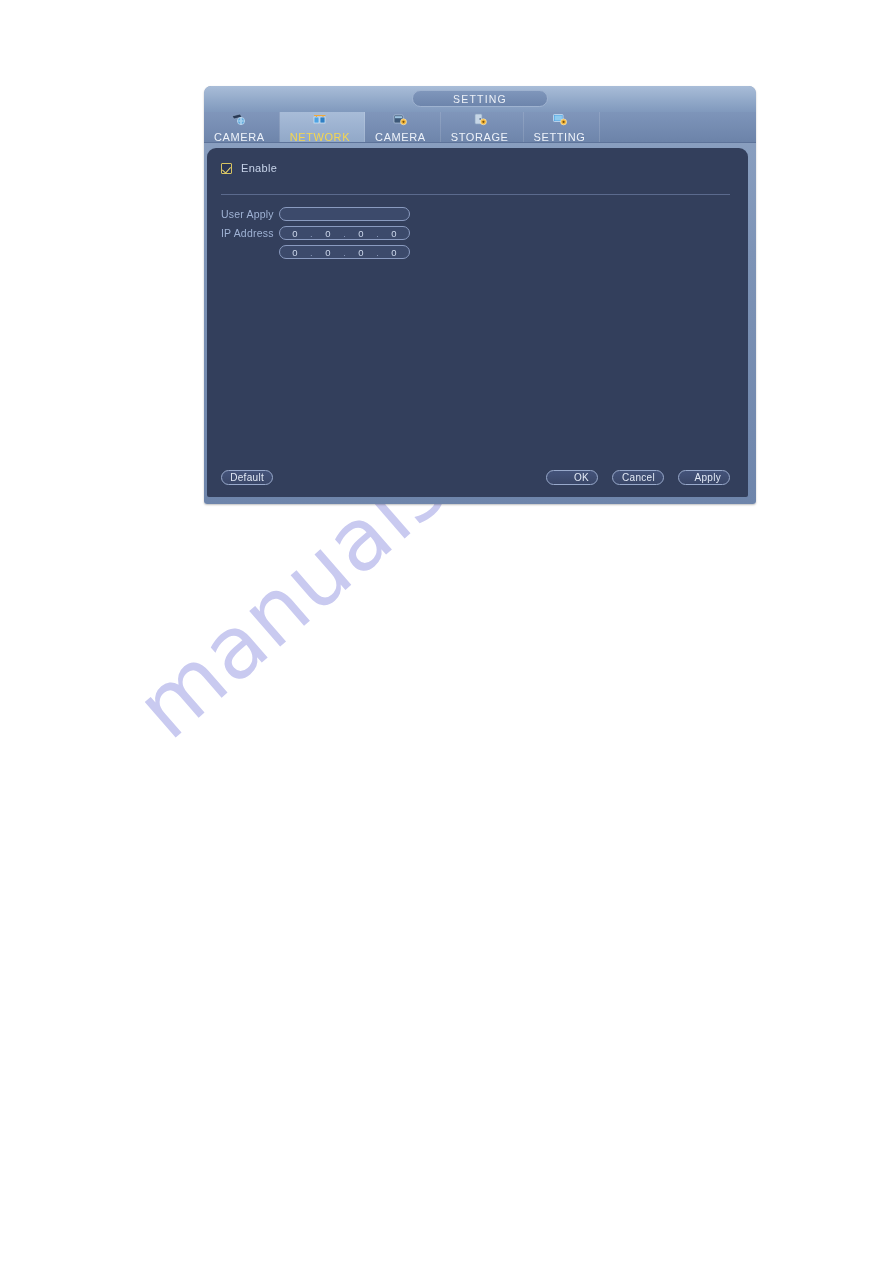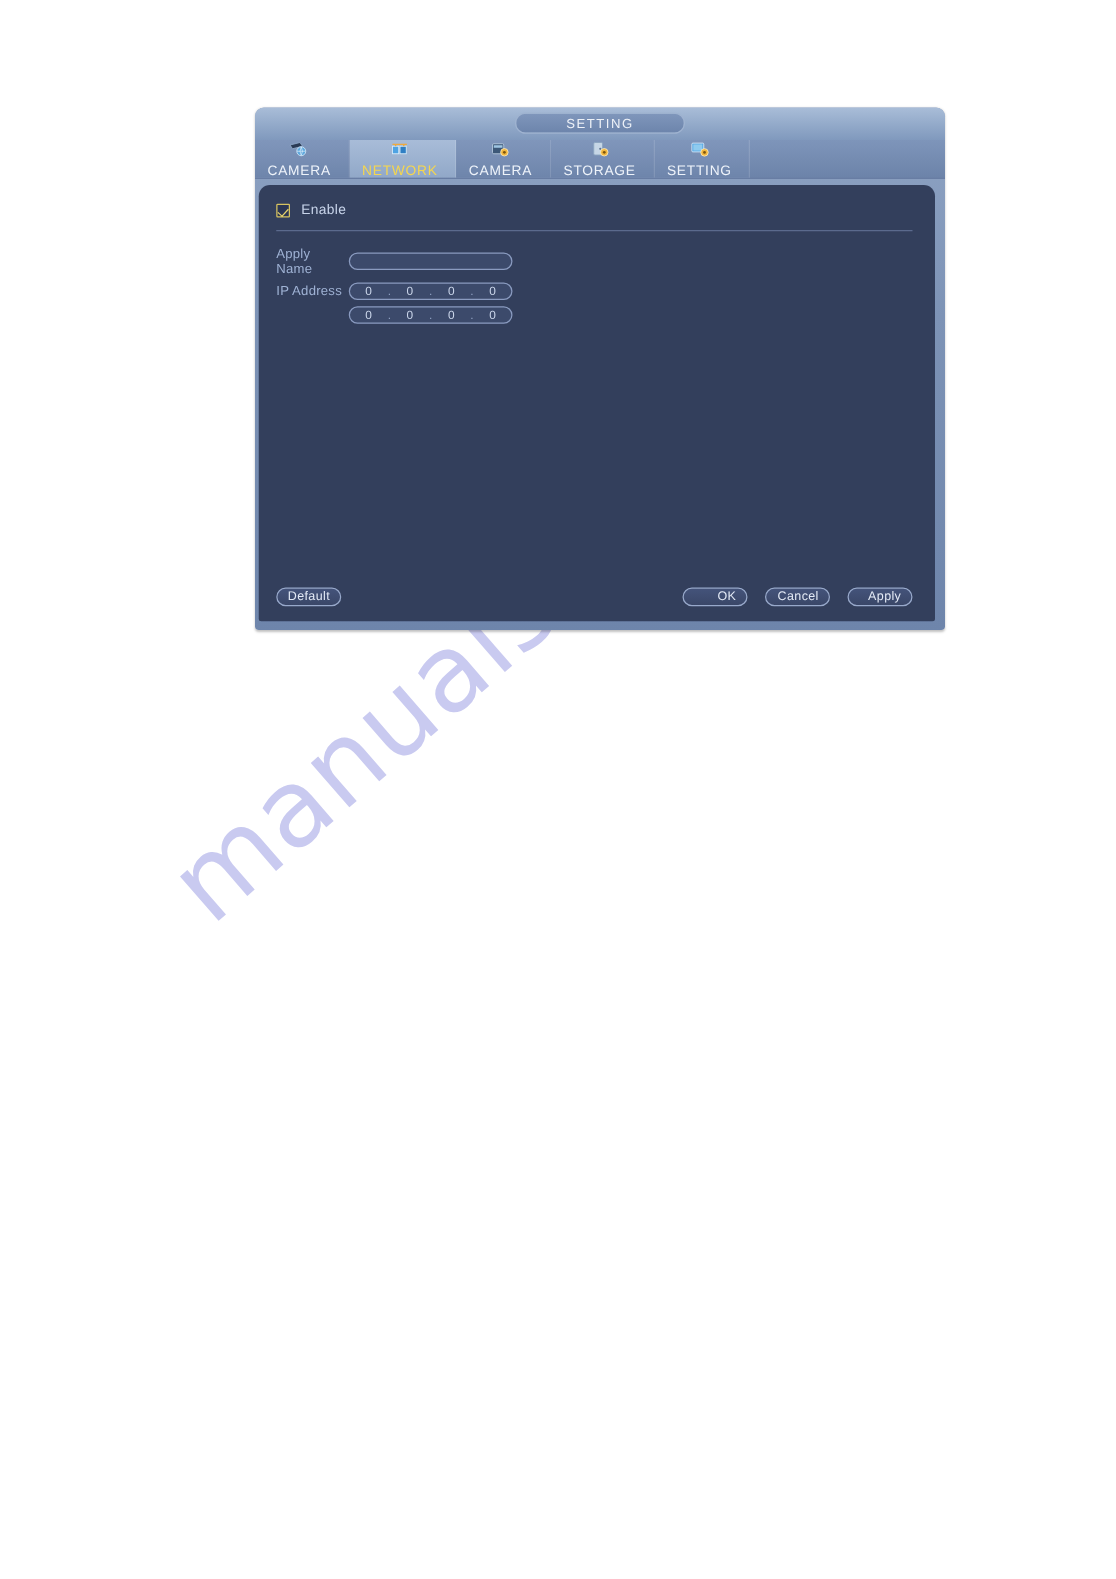--- a/index.html
+++ b/index.html
@@ -154,21 +154,21 @@
     border-radius: 9px 9px 2px 2px;
     box-sizing: border-box;
     padding: 14px 18px 10px 14px;
   }
 
   
   .enable-row {
     display: flex;
     align-items: center;
     gap: 9px;
-    margin-bottom: 10px;
+    margin-bottom: 20px;
   }
   .checkbox {
     width: 11px;
     height: 11px;
     box-sizing: border-box;
     border: 1px solid #d7c361;
     background: #2b3654;
     position: relative;
     border-radius: 1px;
     cursor: pointer;
@@ -353,21 +353,21 @@
       <div class="content-panel">
 
         <div class="enable-row">
           <span class="checkbox"></span>
           <span class="enable-label">Enable</span>
         </div>
 
         <div class="divider"></div>
 
         <div class="form-row">
-          <span class="form-label">Apply Name</span>
+          <span class="form-label">User Apply</span>
           <span class="text-input" title=""></span>
         </div>
 
 
         <div class="form-row">
           <span class="form-label">IP Address</span>
           <span class="ip-input">
             <span class="ip-seg">0</span>
             <span class="ip-dot">.</span>
             <span class="ip-seg">0</span>

